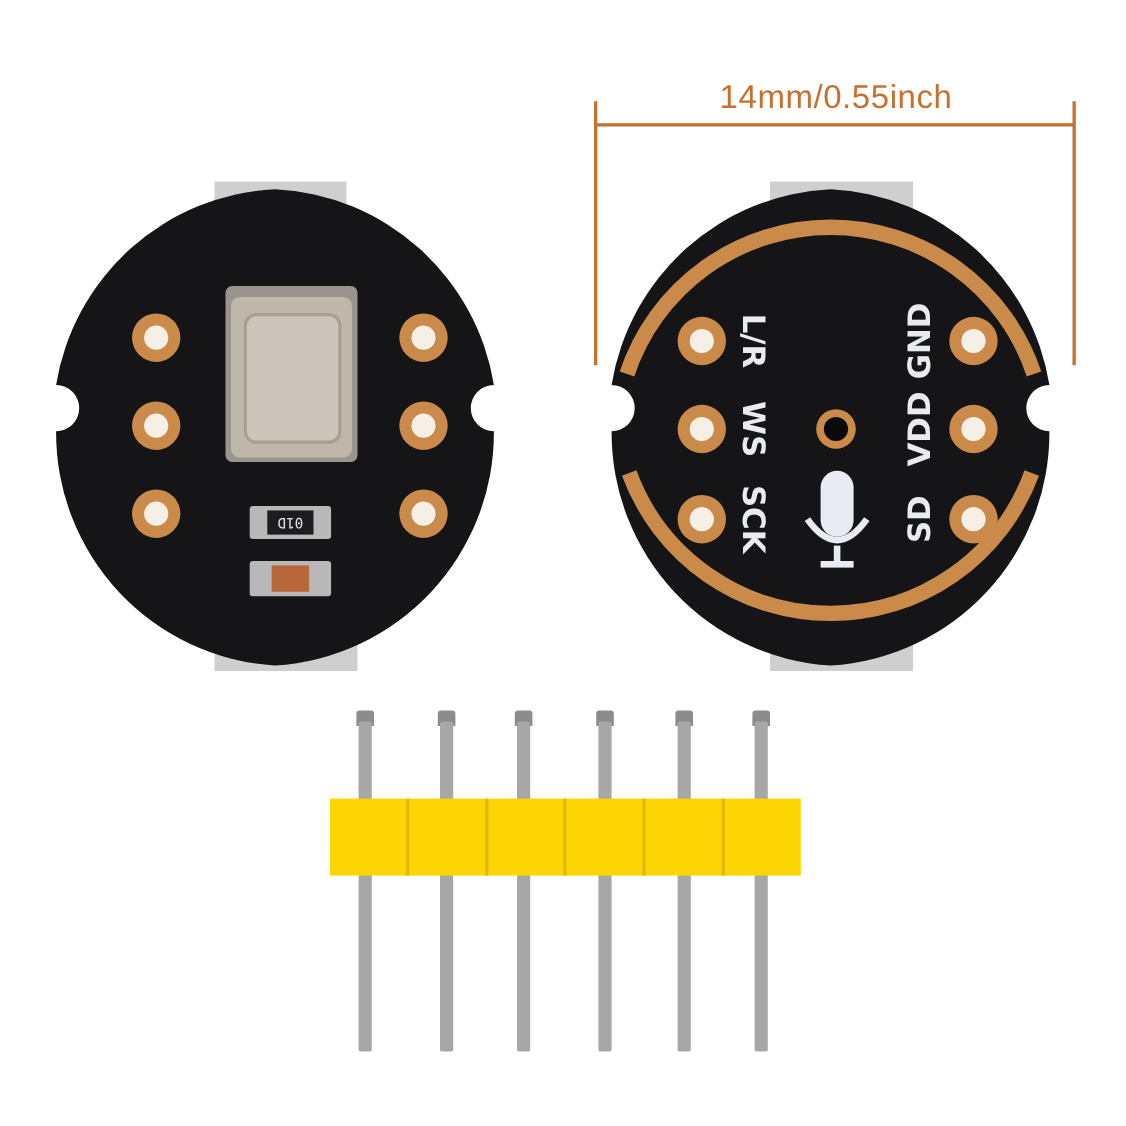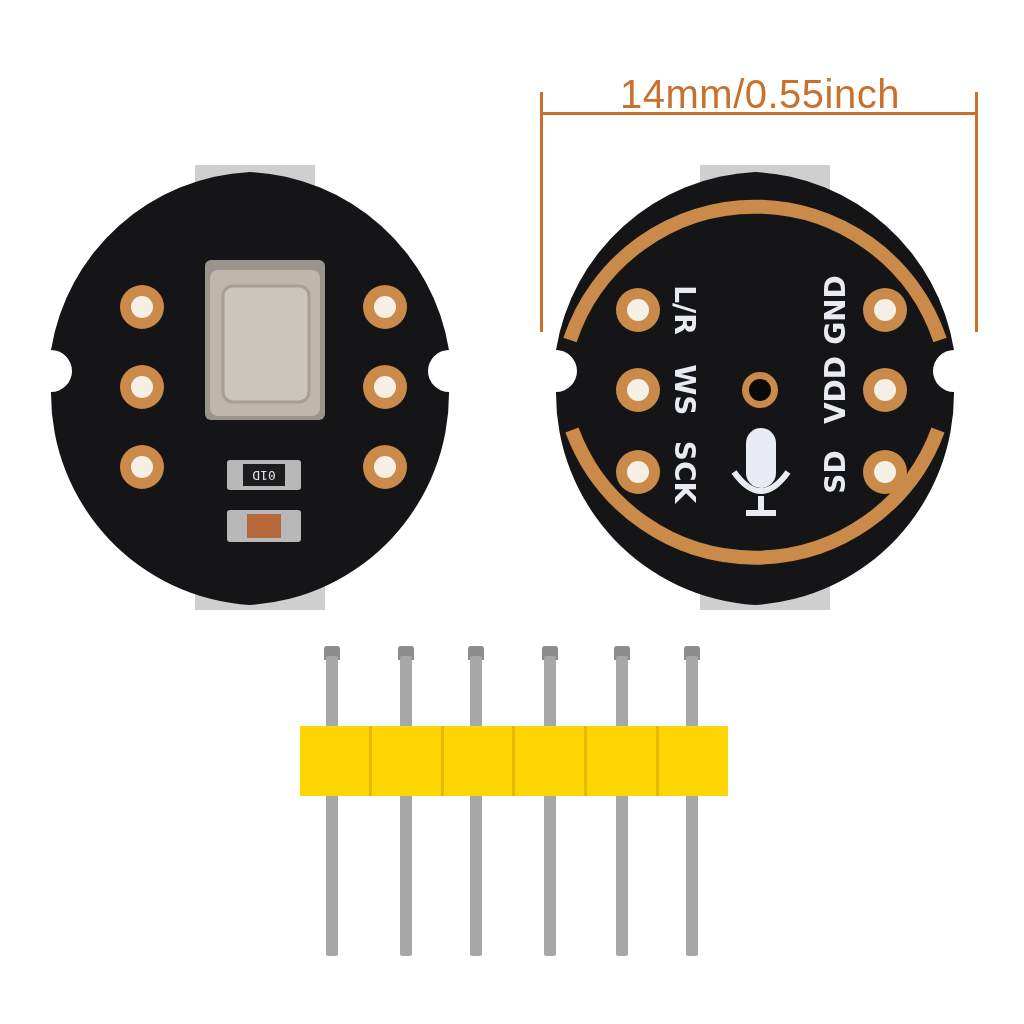--- a/index.html
+++ b/index.html
@@ -1,19 +1,19 @@
 <!DOCTYPE html>
 <html><head>
 <meta charset="utf-8">
 <style>
   html,body{margin:0;padding:0;background:#ffffff;}
   body{width:1024px;height:1024px;position:relative;overflow:hidden;font-family:"Liberation Sans",sans-serif;}
   .abs{position:absolute;}
   
-  .dim-label{left:560px;top:72px;width:400px;text-align:center;color:#c8702e;font-size:40px;letter-spacing:0.5px;}
+  .dim-label{left:560px;top:72px;width:400px;text-align:center;color:#c8702e;font-size:30px;letter-spacing:0.5px;}
   .dim-line{left:542px;top:112px;width:434px;height:3px;background:#c8702e;}
   .dim-tick{top:92px;width:3px;height:240px;background:#c8702e;}
   
   .board{width:410px;height:450px;}
   .board svg{width:100%;height:100%;display:block;}
   .silk{fill:#e8ecf2;font-family:"DejaVu Sans",sans-serif;font-weight:bold;font-size:28px;}
   
   .pin{width:12px;background:#a7a7a7;border-radius:2px;}
   .pin-cap{width:16px;height:14px;background:#8c8c8c;border-radius:3px 3px 0 0;}
   .housing{left:300px;top:726px;width:428px;height:70px;background:#fcd503;display:flex;}

